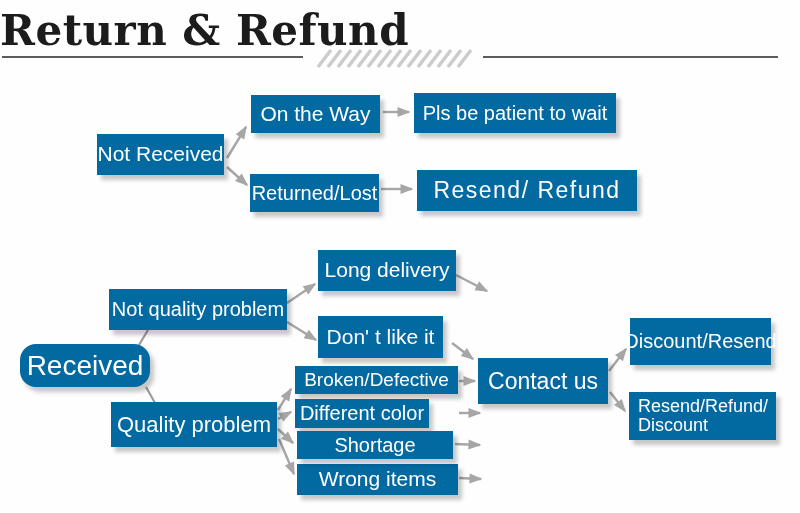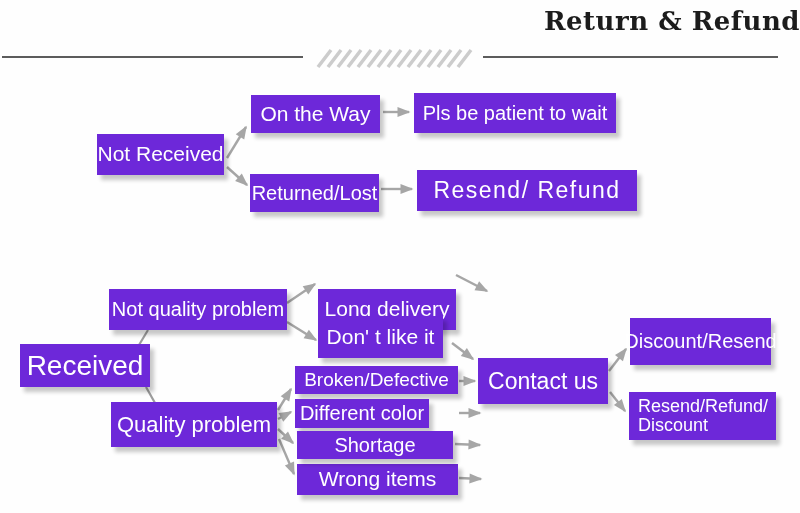--- a/index.html
+++ b/index.html
@@ -3,47 +3,47 @@
 <meta charset="utf-8">
 <style>
   html,body { margin:0; padding:0; background:#ffffff; }
   .stage {
     position:relative; width:800px; height:513px;
     background:#fefefe; overflow:hidden;
     font-family:"Liberation Sans", sans-serif;
   }
   .title {
     position:absolute; top:6px; left:0; width:100%;
-    text-align:right;
+    text-align:left;
     font-family:"DejaVu Serif", serif;
-    font-weight:700; font-size:26px; color:#1c1c1c;
+    font-weight:700; font-size:42px; color:#1c1c1c;
     letter-spacing:0.5px;
   }
   .wires {
     position:absolute; left:0; top:0; width:800px; height:513px;
     pointer-events:none;
   }
   .node {
-    position:absolute; background:#6d28d9; color:#ffffff;
+    position:absolute; background:#0369a1; color:#ffffff;
     display:flex; align-items:center; justify-content:center;
     white-space:nowrap; overflow:visible;
     box-shadow:4px 5px 4px rgba(0,0,0,0.22);
     line-height:1.05;
   }
   
   .n-not-received  { left:97px;  top:134px; width:127px; height:41px; font-size:21px; }
   .n-on-the-way    { left:251px; top:95px;  width:129px; height:38px; font-size:21px; }
   .n-pls-wait      { left:414px; top:93px;  width:202px; height:40px; font-size:20px; }
   .n-returned-lost { left:250px; top:174px; width:129px; height:38px; font-size:20px; }
   .n-resend-refund { left:417px; top:170px; width:220px; height:41px; font-size:23px; letter-spacing:1.5px; }
   
-  .n-received      { left:20px;  top:344px; width:130px; height:43px; font-size:28px; }
+  .n-received      { left:20px;  top:344px; width:130px; height:43px; font-size:28px;border-radius:16px; }
   .n-not-quality   { left:109px; top:289px; width:178px; height:41px; font-size:20px; }
   .n-quality       { left:111px; top:402px; width:166px; height:45px; font-size:22px; }
-  .n-long-delivery { left:318px; top:250px; width:138px; height:41px; font-size:21px;margin-top:39px; }
+  .n-long-delivery { left:318px; top:250px; width:138px; height:41px; font-size:21px; }
   .n-dont-like     { left:318px; top:316px; width:125px; height:42px; font-size:21px; }
   .n-broken        { left:295px; top:366px; width:163px; height:28px; font-size:19px; }
   .n-different     { left:295px; top:399px; width:134px; height:29px; font-size:20px; }
   .n-shortage      { left:297px; top:431px; width:156px; height:28px; font-size:20px; }
   .n-wrong         { left:297px; top:464px; width:161px; height:31px; font-size:21px; }
   .n-contact       { left:478px; top:358px; width:130px; height:46px; font-size:23px; }
   .n-discount      { left:630px; top:318px; width:141px; height:47px; font-size:20px; }
   .n-resend2       { left:629px; top:392px; width:147px; height:48px; font-size:18px;
                      justify-content:flex-start; padding-left:9px; box-sizing:border-box;
                      white-space:pre-line; text-align:left; }

